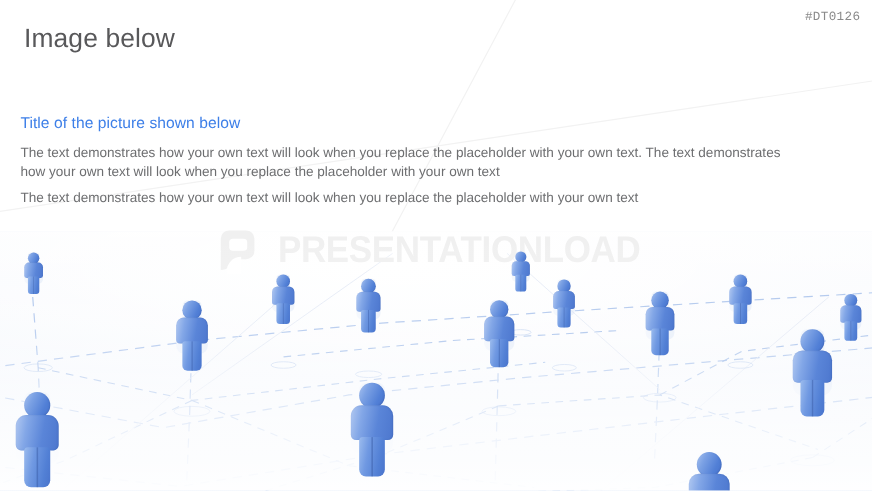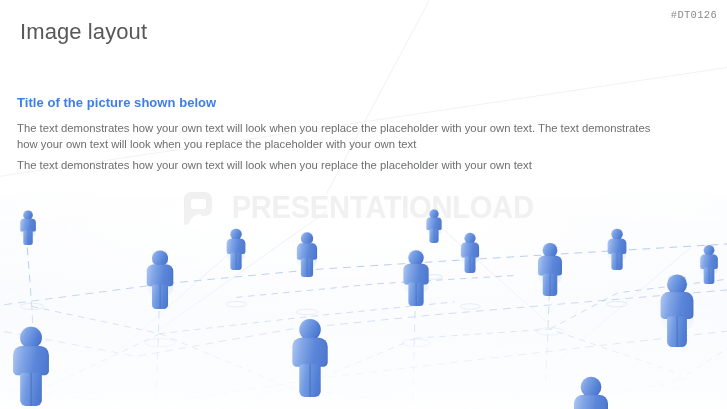--- a/index.html
+++ b/index.html
@@ -27,21 +27,21 @@
     font-size:22px;font-weight:400;color:#58585a;letter-spacing:.1px;
   }
   .subtitle{
     position:absolute;left:20px;top:53px;
     font-size:12.5px;font-weight:400;color:#b3b3b3;letter-spacing:.1px;
   }
 
   
   .pic-title{
     position:absolute;left:17px;top:95px;
-    font-size:13px;font-weight:700;color:#3d7fe8;letter-spacing:.05px;
+    font-size:13px;font-weight:400;color:#3d7fe8;letter-spacing:.05px;
   }
   .body-1{
     position:absolute;left:17px;top:121px;width:650px;
     font-size:11.3px;line-height:15.5px;color:#6d6e70;
   }
   .body-2{
     position:absolute;left:17px;top:158px;width:650px;
     font-size:11.3px;line-height:15.5px;color:#6d6e70;
   }
 
@@ -140,21 +140,21 @@
 </style>
 </head>
 <body>
 
 <div id="slide">
 
   <div class="guide g1"></div>
   <div class="guide g2"></div>
 
   <div class="doc-id">#DT0126</div>
-  <div class="title">Image layout</div>
+  <div class="title">Image below</div>
 
   <div class="pic-title">Title of the picture shown below</div>
   <div class="body-1">The text demonstrates how your own text will look when you replace the placeholder with your own text. The text demonstrates how your own text will look when you replace the placeholder with your own text</div>
   <div class="body-2">The text demonstrates how your own text will look when you replace the placeholder with your own text</div>
 
   <div class="photo">
     <div class="floorglow"></div>
 
     <svg class="netsvg" viewBox="0 0 1600 476" preserveAspectRatio="none">
       <g stroke="#9bb8e8" stroke-width="2.2" fill="none" stroke-dasharray="17 13" opacity="0.85">

